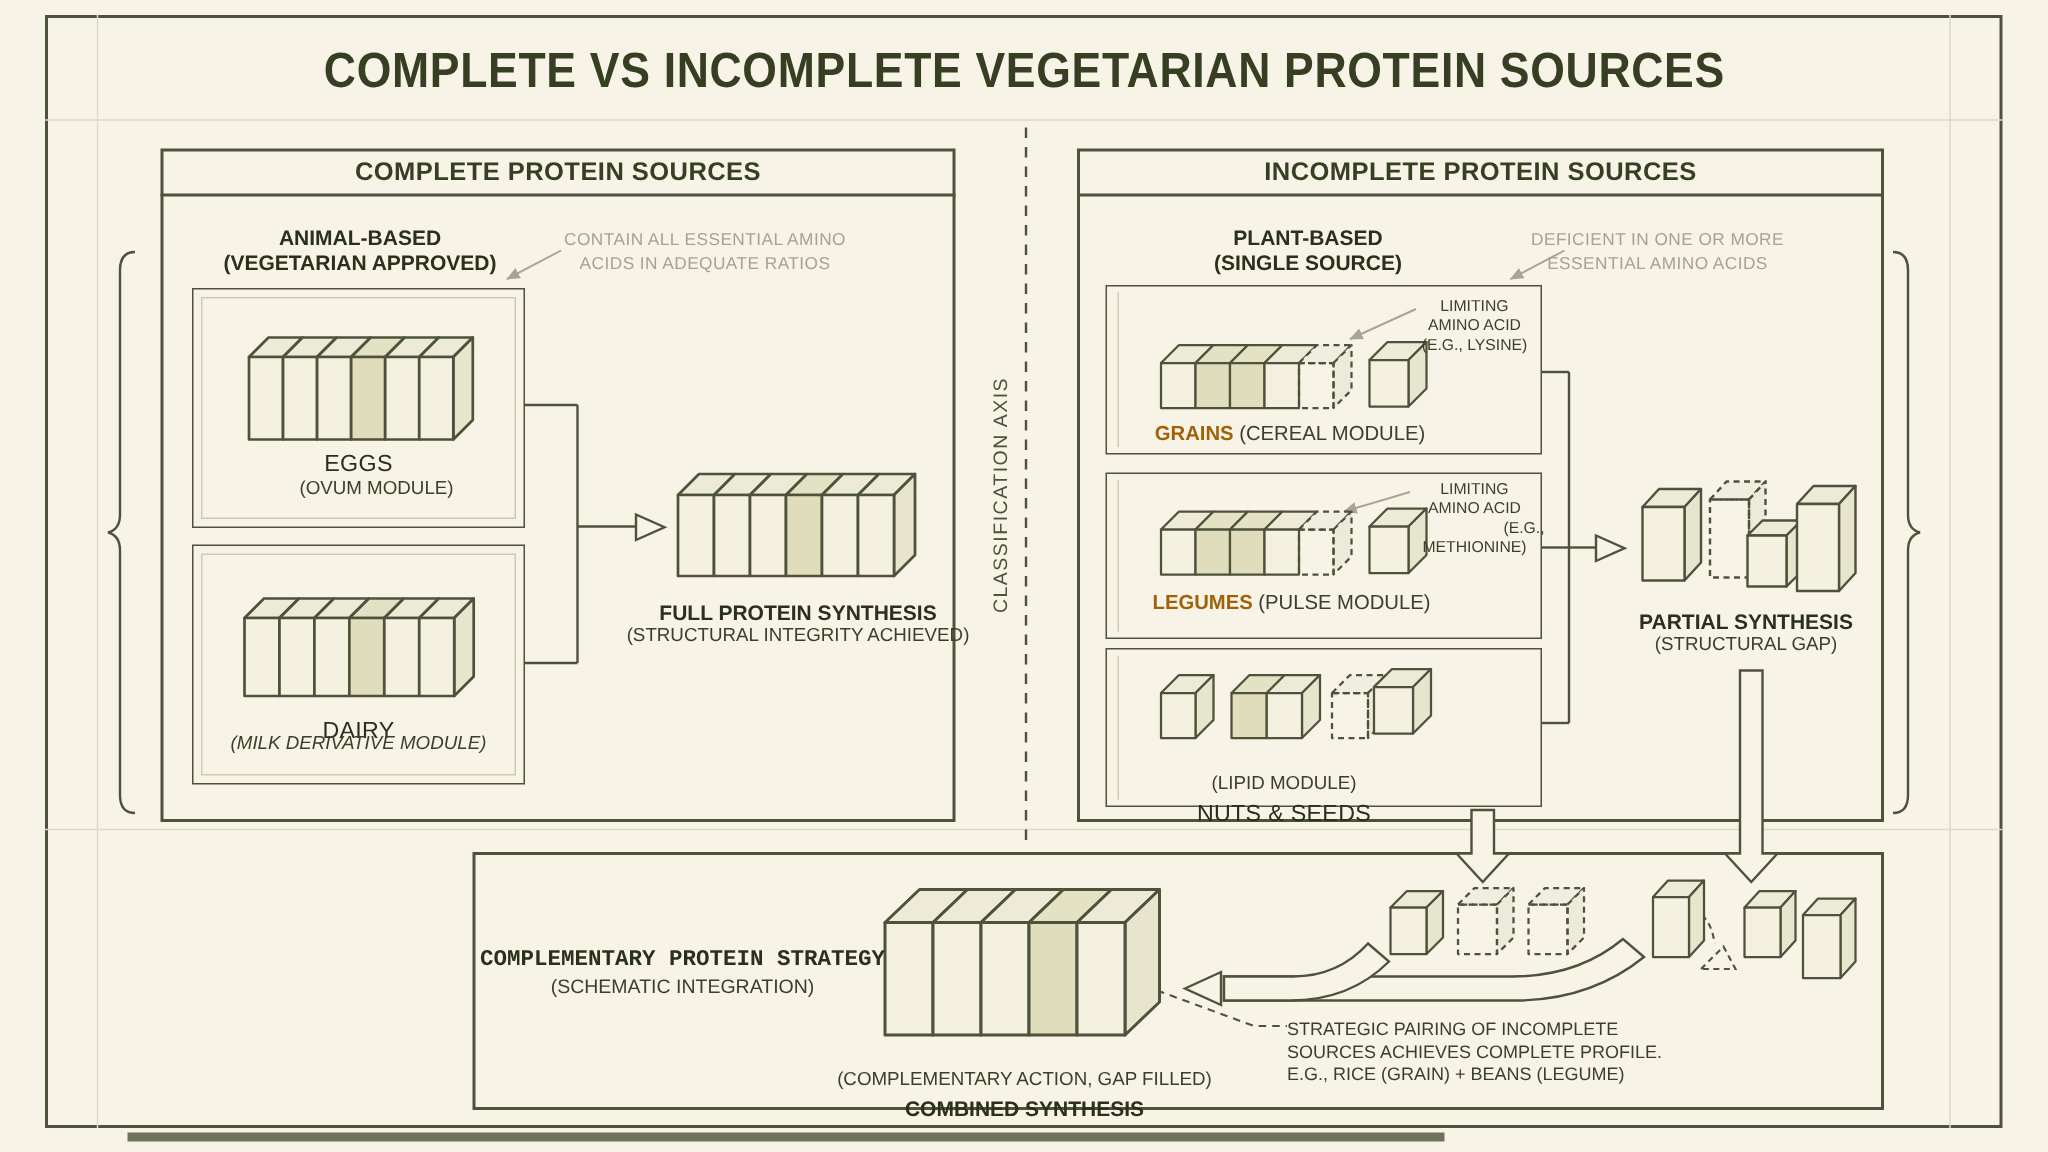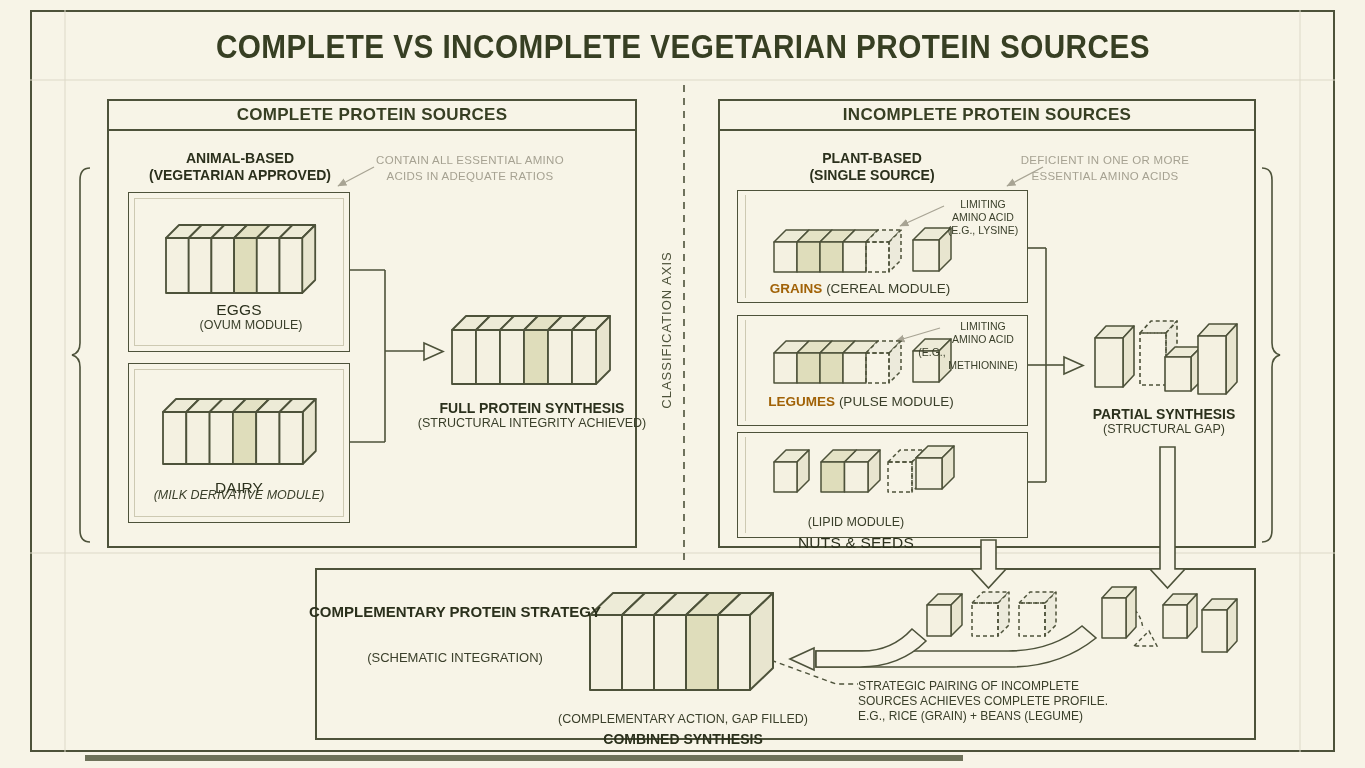--- a/index.html
+++ b/index.html
@@ -334,32 +334,32 @@
 <div class="t lim" style="left:983px;top:198px;">LIMITING</div>
 <div class="t lim" style="left:983px;top:211px;">AMINO ACID</div>
 <div class="t lim" style="left:983px;top:224px;">(E.G., LYSINE)</div>
 
 <div class="t inline-label" style="left:861px;top:394px;">
   <b>LEGUMES</b>
   <span>(PULSE MODULE)</span>
 </div>
 <div class="t lim" style="left:983px;top:320px;">LIMITING</div>
 <div class="t lim" style="left:983px;top:333px;">AMINO ACID</div>
-<div class="t lim" style="left:932px;top:346px;">(E.G.,</div>
+<div class="t lim" style="left:1016px;top:346px;">(E.G.,</div>
 <div class="t lim" style="left:983px;top:359px;">METHIONINE)</div>
 
 <div class="t mod" style="left:856px;top:498px;margin-top:36px;">NUTS &amp; SEEDS</div>
 <div class="t modsub" style="left:856px;top:515px;">(LIPID MODULE)</div>
 
 <div class="t res" style="left:1164px;top:406px;">PARTIAL SYNTHESIS</div>
 <div class="t ressub" style="left:1164px;top:422px;">(STRUCTURAL GAP)</div>
 
 <div class="axis-label">CLASSIFICATION AXIS</div>
 
-<div class="t strat" style="left:455px;top:603px;">COMPLEMENTARY PROTEIN STRATEGY</div>
+<div class="t strat" style="left:455px;top:631px;font-family:Liberation Mono, monospace;">COMPLEMENTARY PROTEIN STRATEGY</div>
 <div class="t stratsub" style="left:455px;top:650px;">(SCHEMATIC INTEGRATION)</div>
 
 <div class="t res" style="left:683px;top:731px;">COMBINED SYNTHESIS</div>
 <div class="t ressub" style="left:683px;top:712px;">(COMPLEMENTARY ACTION, GAP FILLED)</div>
 
 <div class="left-t note" style="left:858px;top:679px;">STRATEGIC PAIRING OF INCOMPLETE</div>
 <div class="left-t note" style="left:858px;top:694px;">SOURCES ACHIEVES COMPLETE PROFILE.</div>
 <div class="left-t note" style="left:858px;top:709px;">E.G., RICE (GRAIN) + BEANS (LEGUME)</div>
 
 </body></html>

